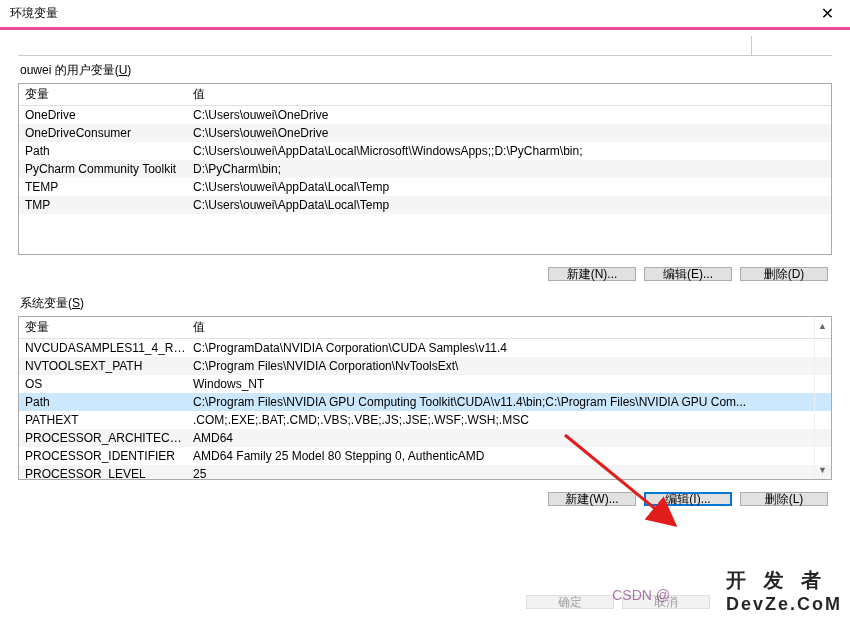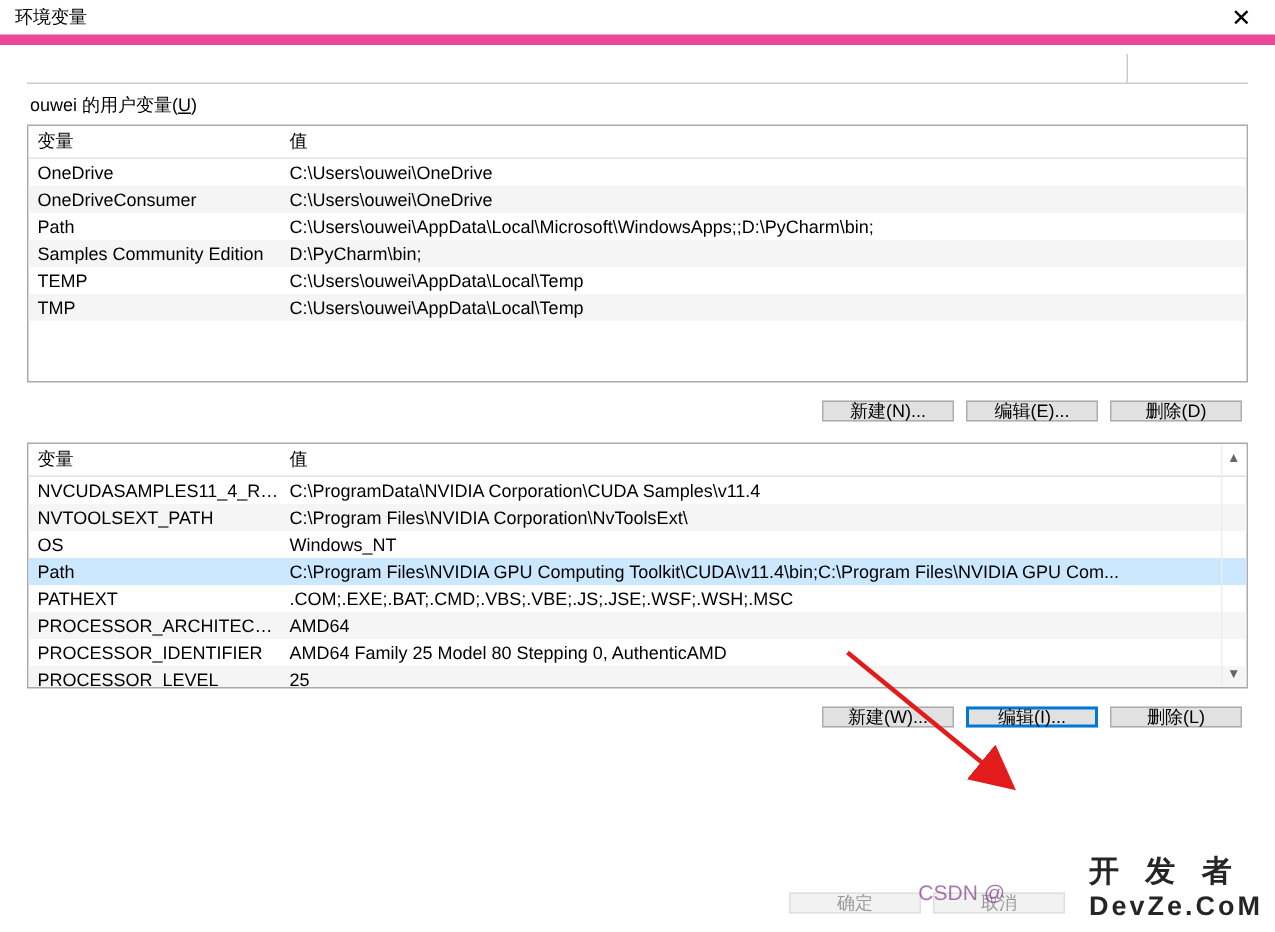--- a/index.html
+++ b/index.html
@@ -1,17 +1,17 @@
 <!DOCTYPE html>
 <html><head>
 <meta charset="utf-8">
 <style>
 * { box-sizing: border-box; margin: 0; padding: 0; }
 body { font-family: "Microsoft YaHei", "Segoe UI", sans-serif; font-size: 12px; background: #fff; width: 850px; height: 621px; overflow: hidden; position: relative; }
-.titlebar { height: 30px; border-bottom: 7px solid #ec4899; display: flex; align-items: center; justify-content: space-between; padding-left: 10px; }
+.titlebar { height: 30px; border-bottom: 3px solid #ec4899; display: flex; align-items: center; justify-content: space-between; padding-left: 10px; }
 .titlebar-title { font-size: 12px; }
 .close-btn { width: 45px; height: 30px; display: flex; align-items: center; justify-content: center; font-size: 16px; font-family: Arial; cursor: pointer; }
 .content { padding: 8px 18px 0 18px; }
 .tab-stub { height: 18px; border-bottom: 1px solid #ccc; margin-bottom: 4px; position: relative; }
 .tab-stub::after { content: ""; position: absolute; right: 80px; top: -2px; width: 1px; height: 20px; background: #ccc; }
 .section-label { font-size: 12px; margin: 6px 0 4px 2px; }
 .section-label u { text-decoration: underline; }
 .table-container { border: 1px solid #aaa; background: #fff; overflow: hidden; position: relative; }
 .user-table { height: 172px; }
 .sys-table { height: 164px; }
@@ -63,40 +63,43 @@
         </div>
         <div class="table-row">
           <div class="cell-var">OneDriveConsumer</div>
           <div class="cell-val">C:\Users\ouwei\OneDrive</div>
         </div>
         <div class="table-row">
           <div class="cell-var">Path</div>
           <div class="cell-val">C:\Users\ouwei\AppData\Local\Microsoft\WindowsApps;;D:\PyCharm\bin;</div>
         </div>
         <div class="table-row">
-          <div class="cell-var">Samples Community Edition</div>
+          <div class="cell-var">PyCharm Community Toolkit</div>
           <div class="cell-val">D:\PyCharm\bin;</div>
         </div>
         <div class="table-row">
           <div class="cell-var">TEMP</div>
           <div class="cell-val">C:\Users\ouwei\AppData\Local\Temp</div>
         </div>
         <div class="table-row">
           <div class="cell-var">TMP</div>
           <div class="cell-val">C:\Users\ouwei\AppData\Local\Temp</div>
         </div>
       </div>
   </div>
 
   <div class="button-row">
     <div class="btn">新建(N)...</div>
     <div class="btn">编辑(E)...</div>
     <div class="btn">删除(D)</div>
   </div>
 
+  <div class="section-label">
+    <span>系统变量(</span><u>S</u><span>)</span>
+  </div>
 
   <div class="table-container sys-table">
     <div class="table-header">
       <div class="col-var">变量</div>
       <div class="col-val">值</div>
     </div>
     <div id="sys-rows">
         <div class="table-row">
           <div class="cell-var">NVCUDASAMPLES11_4_RO...</div>
           <div class="cell-val">C:\ProgramData\NVIDIA Corporation\CUDA Samples\v11.4</div>

